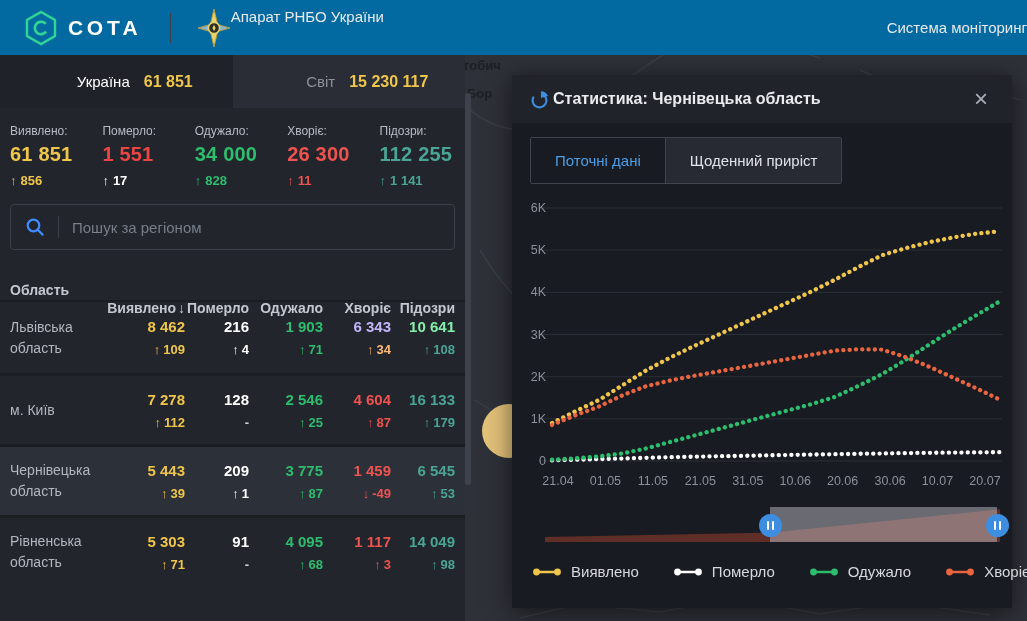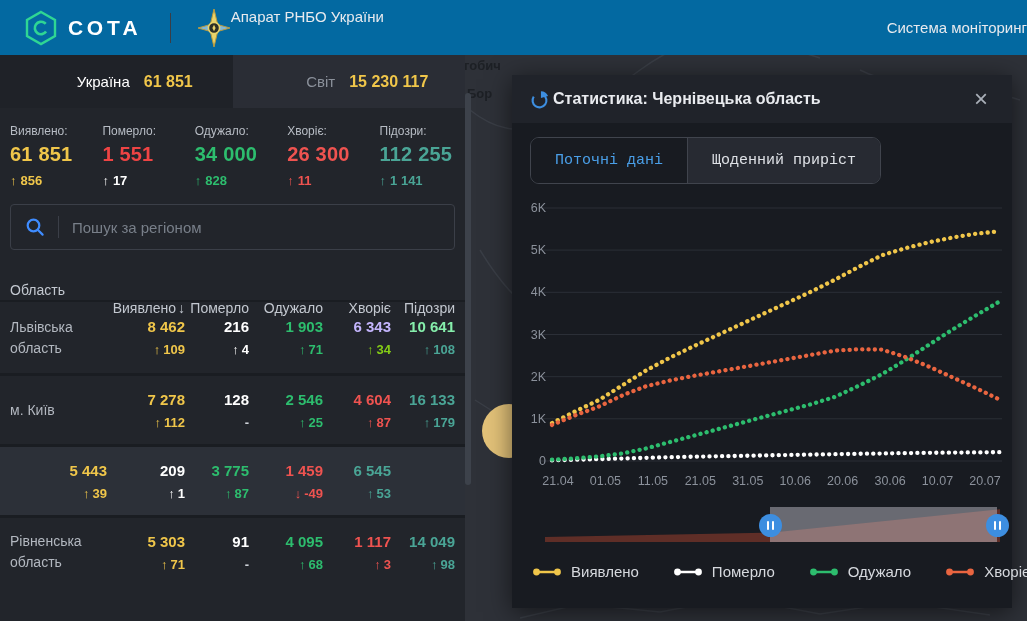--- a/index.html
+++ b/index.html
@@ -42,21 +42,21 @@
 
   .search { margin:16px 10px 0 10px; height:46px; border:1px solid #3b3f48; border-radius:4px;
             display:flex; align-items:center; background:#22252b; }
   .search svg { margin:0 13px 0 14px; flex:none; }
   .search .vdiv { width:1px; height:22px; background:#3b3f48; margin-right:13px; }
   .search input { flex:1; background:transparent; border:none; outline:none; color:#dfe3e8;
                   font-size:15px; font-family:inherit; }
   .search input::placeholder { color:#787f89; }
 
   .thead { display:grid; grid-template-columns:97px 78px 64px 74px 68px 1fr; align-items:center;
-           padding:0 10px; height:38px; margin-top:14px; color:#c3c8d0; font-size:14px; font-weight:400;
+           padding:0 10px; height:38px; margin-top:14px; color:#c3c8d0; font-size:14px; font-weight:700;
            border-bottom:2px solid #1a1d22; }
   .thead .h { cursor:pointer; }
   .thead .h:not(:first-child) { text-align:right;margin-top:36px; }
   .sort-ic { margin-left:2px; }
 
   .trow { display:grid; grid-template-columns:97px 78px 64px 74px 68px 1fr; align-items:center;
           padding:10px 10px; min-height:71px; border-top:3px solid #1a1d22; cursor:pointer; }
   .trow:first-child { border-top:none; }
   .trow.selected { background:#2c3038; }
   .region { font-size:14px; color:#b3b8c0; line-height:1.5; padding-right:6px; }
@@ -71,21 +71,21 @@
 
   
   .popup { position:absolute; left:512px; top:75px; width:500px; height:533px; background:#181b21;
            z-index:25; box-shadow:0 4px 24px rgba(0,0,0,.55); }
   .phead { position:absolute; left:0; top:0; width:100%; height:48px; background:#20232a;
            display:flex; align-items:center; padding:0 18px; z-index:3; }
   .ptitle { color:#e9ebef; font-size:16px; font-weight:700; margin-left:4px; }
   .pclose { margin-left:auto; color:#a9afb8; font-size:24px; line-height:1; cursor:pointer; padding:0 6px; }
 
   .ptabs { position:absolute; left:18px; top:62px; height:47px; display:flex; border:1px solid #40444d;
-           border-radius:9px; overflow:hidden; z-index:3;font-family:Liberation Mono, monospace; }
+           border-radius:2px; overflow:hidden; z-index:3; }
   .ptab { display:flex; align-items:center; padding:0 24px; font-size:15px; cursor:pointer; }
   .ptab.active { background:#181b21; color:#4a9fe8; }
   .ptab:not(.active) { background:#272a32; color:#dfe2e7; border-left:1px solid #40444d; }
 
   .chart { position:absolute; left:0; top:0; width:500px; height:430px; pointer-events:none; }
 
   .slider { position:absolute; left:33px; top:430px; width:455px; height:42px; z-index:3; }
   .sbase { position:absolute; inset:0; background:#5f2e27;
            clip-path:polygon(0 76%, 49.5% 66%, 100% 10%, 100% 88%, 0 88%); }
   .ssel { position:absolute; top:4%; bottom:11%; background:rgba(195,192,202,.48); }
@@ -203,21 +203,21 @@
           <div class="cell">
             <div class="v" style="color: rgb(255, 255, 255);">216</div>
             <div class="d" style="color: rgb(255, 255, 255);"><span class="arr">↑</span><span>4</span></div>
           </div>
           <div class="cell">
             <div class="v" style="color: rgb(45, 189, 110);">1 903</div>
             <div class="d" style="color: rgb(45, 189, 110);"><span class="arr">↑</span><span>71</span></div>
           </div>
           <div class="cell">
             <div class="v" style="color: #c4b5fd;">6 343</div>
-            <div class="d" style="color: #84cc16;"><span class="arr">↑</span><span>34</span></div>
+            <div class="d" style="color: #fdba74;"><span class="arr">↑</span><span>34</span></div>
           </div>
           <div class="cell">
             <div class="v" style="color: #86efac;">10 641</div>
             <div class="d" style="color: rgb(74, 165, 150);"><span class="arr">↑</span><span>108</span></div>
           </div>
         </div>
         <div class="trow">
           <div class="region">м. Київ</div>
           <div class="cell">
             <div class="v" style="color: rgb(240, 198, 74);">7 278</div>
@@ -234,20 +234,21 @@
           <div class="cell">
             <div class="v" style="color: rgb(239, 83, 80);">4 604</div>
             <div class="d" style="color: rgb(239, 83, 80);"><span class="arr">↑</span><span>87</span></div>
           </div>
           <div class="cell">
             <div class="v" style="color: rgb(74, 165, 150);">16 133</div>
             <div class="d" style="color: rgb(74, 165, 150);"><span class="arr">↑</span><span>179</span></div>
           </div>
         </div>
         <div class="trow selected">
+          <div class="region">Чернівецька область</div>
           <div class="cell">
             <div class="v" style="color: rgb(240, 198, 74);">5 443</div>
             <div class="d" style="color: rgb(240, 198, 74);"><span class="arr">↑</span><span>39</span></div>
           </div>
           <div class="cell">
             <div class="v" style="color: rgb(255, 255, 255);">209</div>
             <div class="d" style="color: rgb(255, 255, 255);"><span class="arr">↑</span><span>1</span></div>
           </div>
           <div class="cell">
             <div class="v" style="color: rgb(45, 189, 110);">3 775</div>

